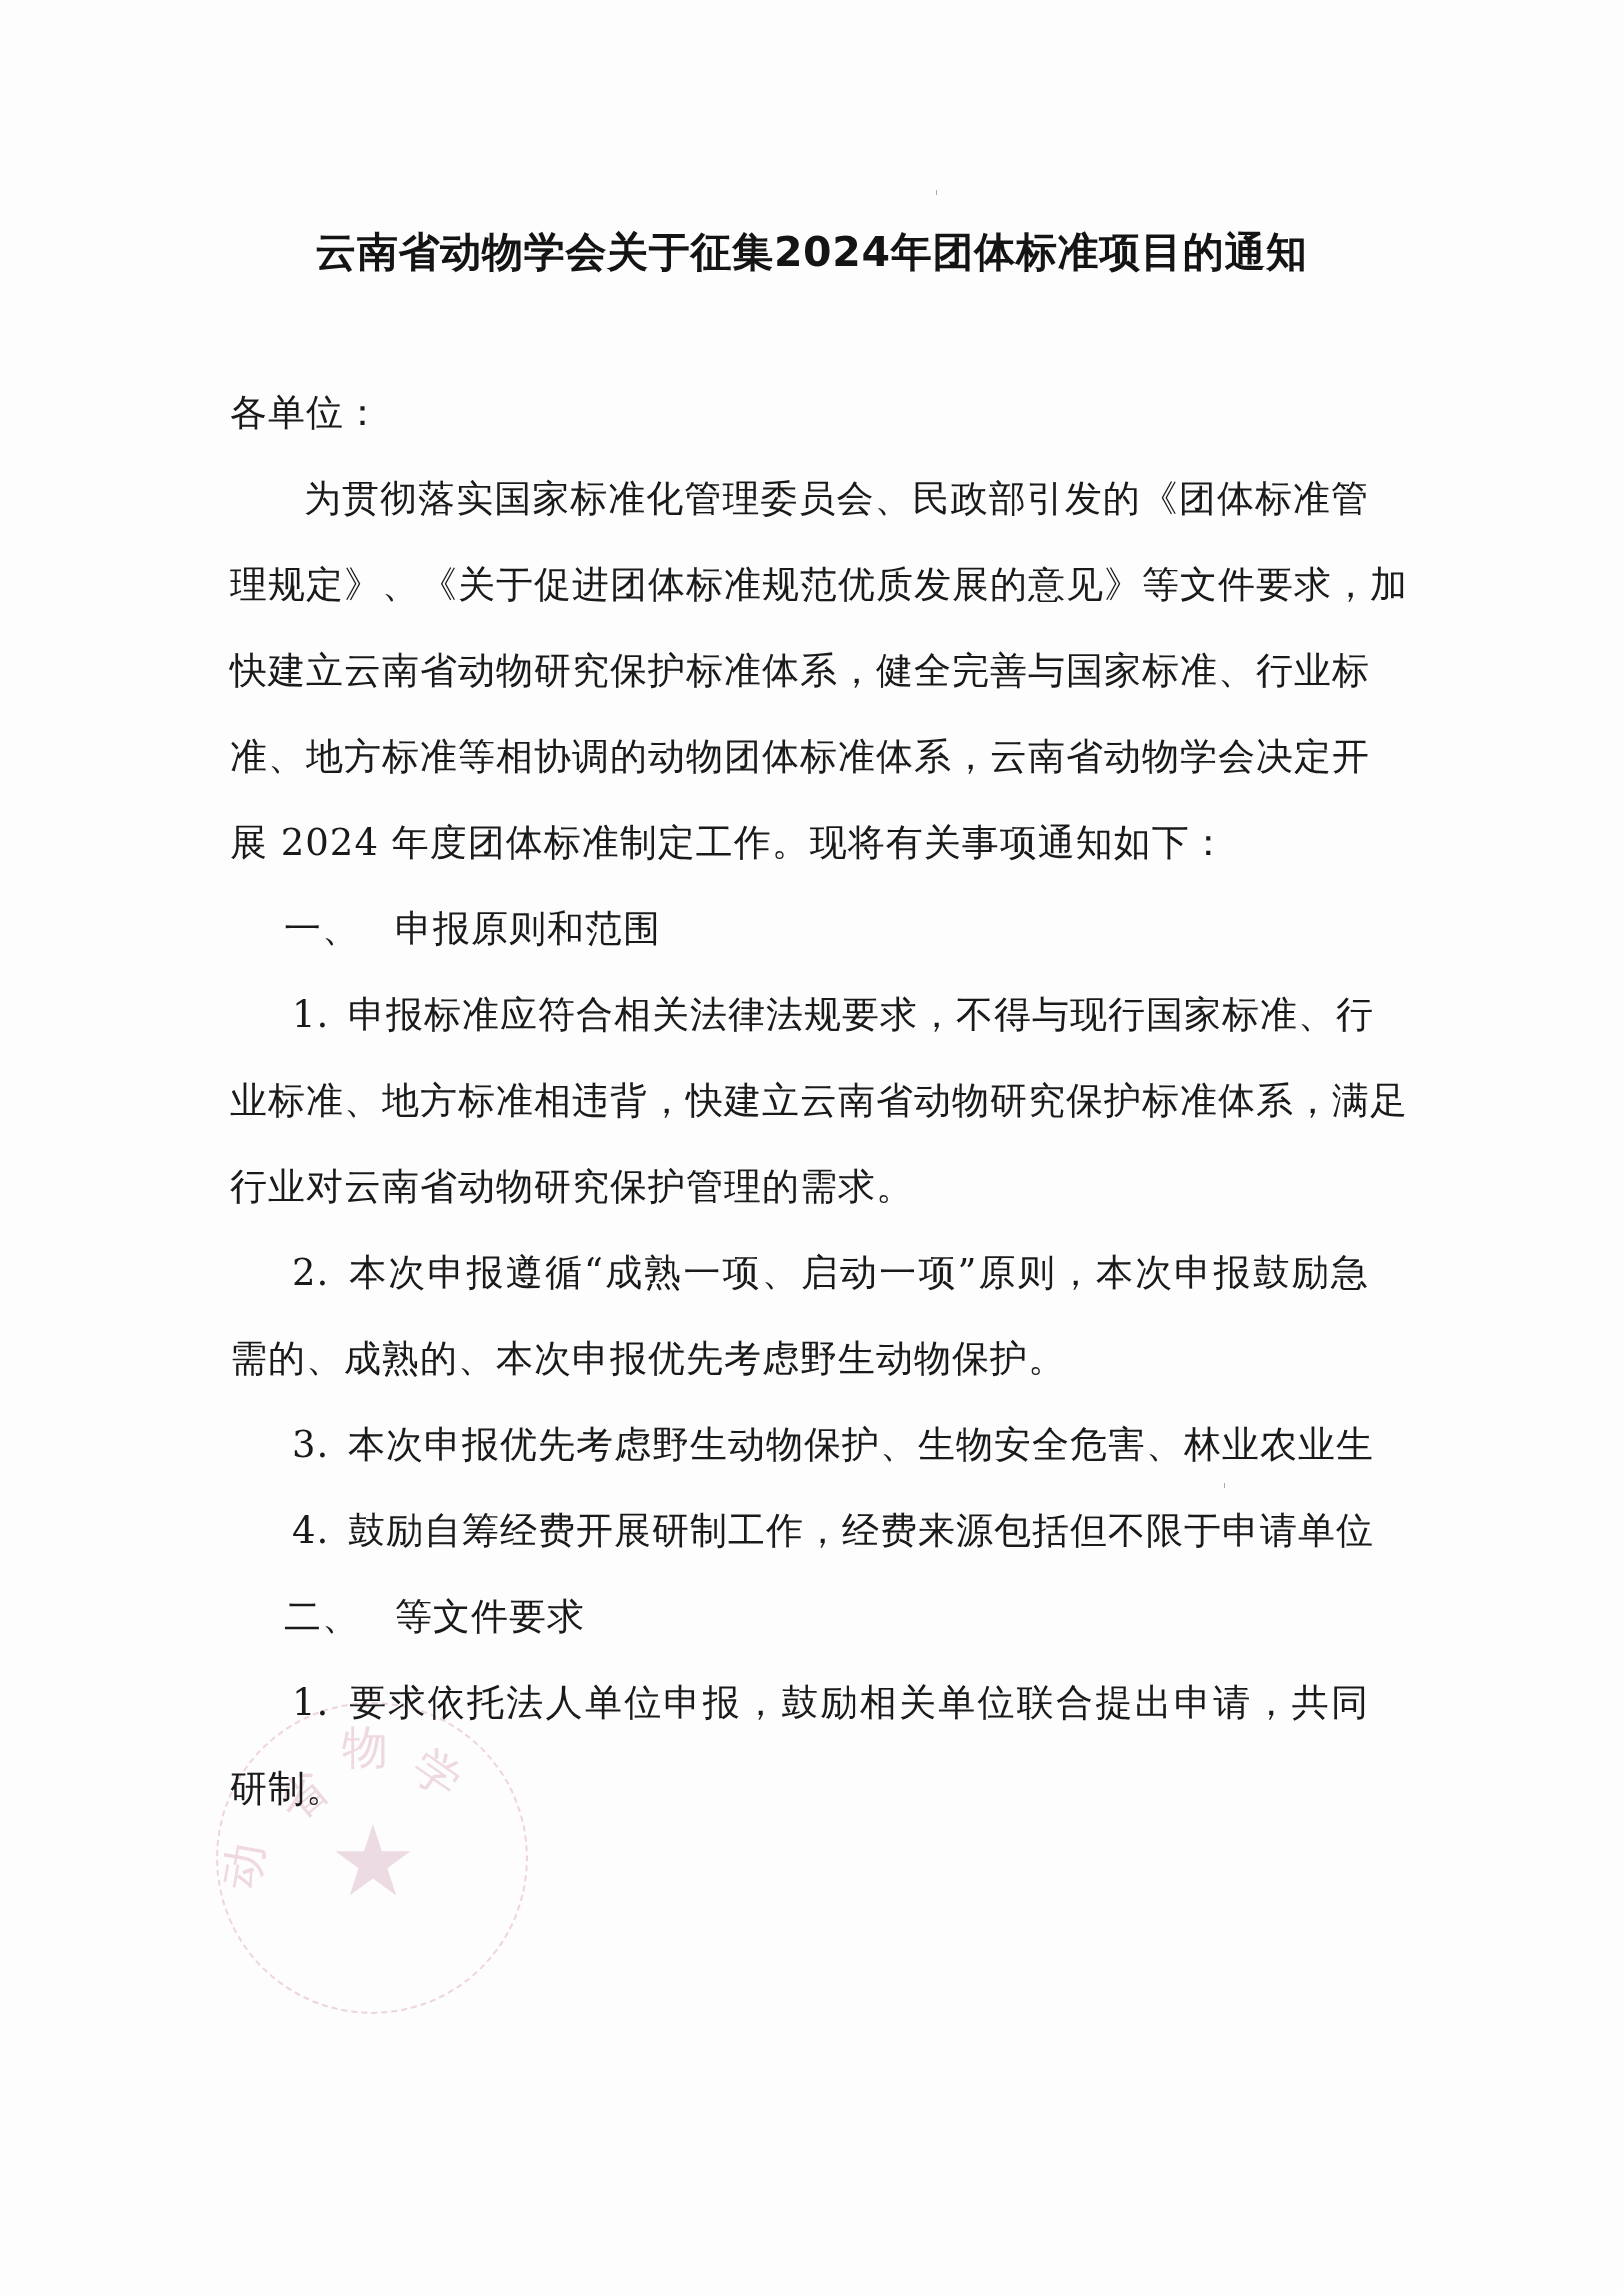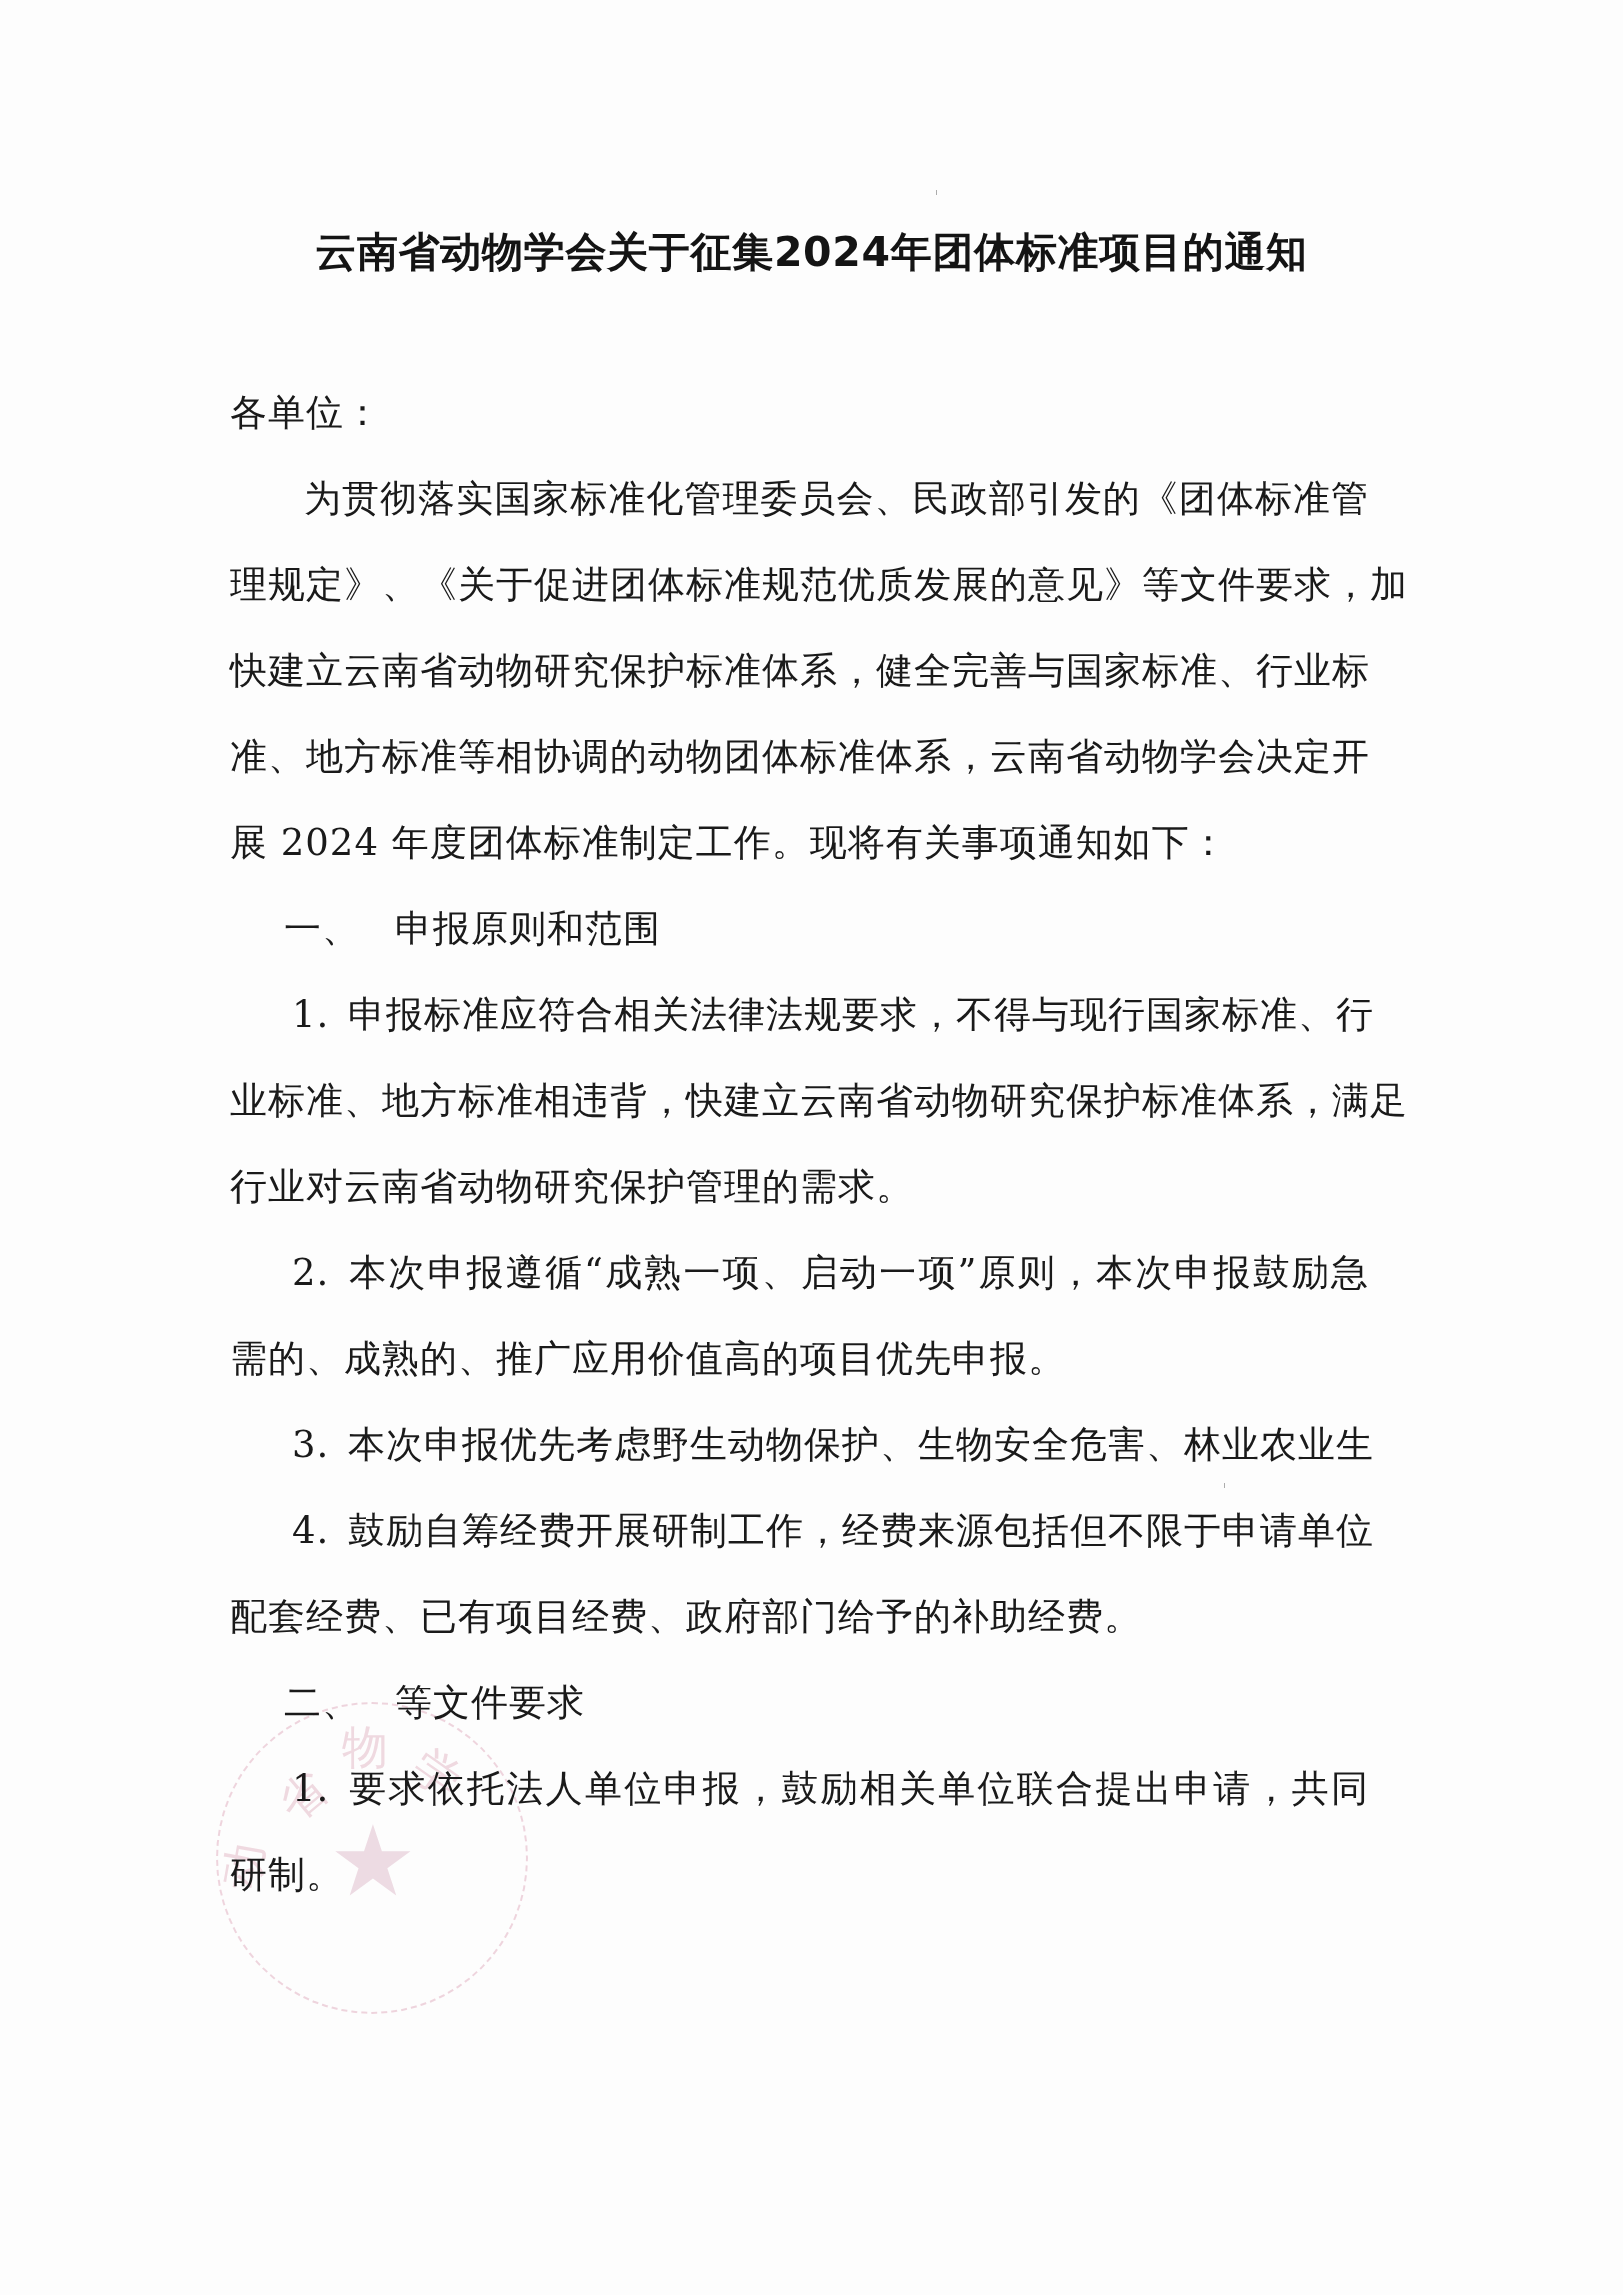--- a/index.html
+++ b/index.html
@@ -86,30 +86,29 @@
     </div>
 
     <div class="p">
       <span class="line" style="padding-left:62px;"><span class="item-num">1.</span><span>申报标准应符合相关法律法规要求，不得与现行国家标准、行</span></span>
       <span class="line">业标准、地方标准相违背，快建立云南省动物研究保护标准体系，满足</span>
       <span class="line last">行业对云南省动物研究保护管理的需求。</span>
     </div>
 
     <div class="p">
       <span class="line" style="padding-left:62px;"><span class="item-num">2.</span><span>本次申报遵循“成熟一项、启动一项”原则，本次申报鼓励急</span></span>
-      <span class="line last">需的、成熟的、推广应用价值高的项目优先申报。</span>
+      <span class="line last">需的、成熟的、本次申报优先考虑野生动物保护。</span>
     </div>
 
     <div class="p">
       <span class="line" style="padding-left:62px;"><span class="item-num">3.</span><span>本次申报优先考虑野生动物保护、生物安全危害、林业农业生</span></span>
     </div>
 
     <div class="p">
       <span class="line" style="padding-left:62px;"><span class="item-num">4.</span><span>鼓励自筹经费开展研制工作，经费来源包括但不限于申请单位</span></span>
-      <span class="line last">配套经费、已有项目经费、政府部门给予的补助经费。</span>
     </div>
 
     <div class="p section-heading">
       <span class="num">二、</span><span>等文件要求</span>
     </div>
 
     <div class="p">
       <span class="line" style="padding-left:62px;"><span class="item-num">1.</span><span>要求依托法人单位申报，鼓励相关单位联合提出申请，共同</span></span>
       <span class="line last">研制。</span>
     </div>

